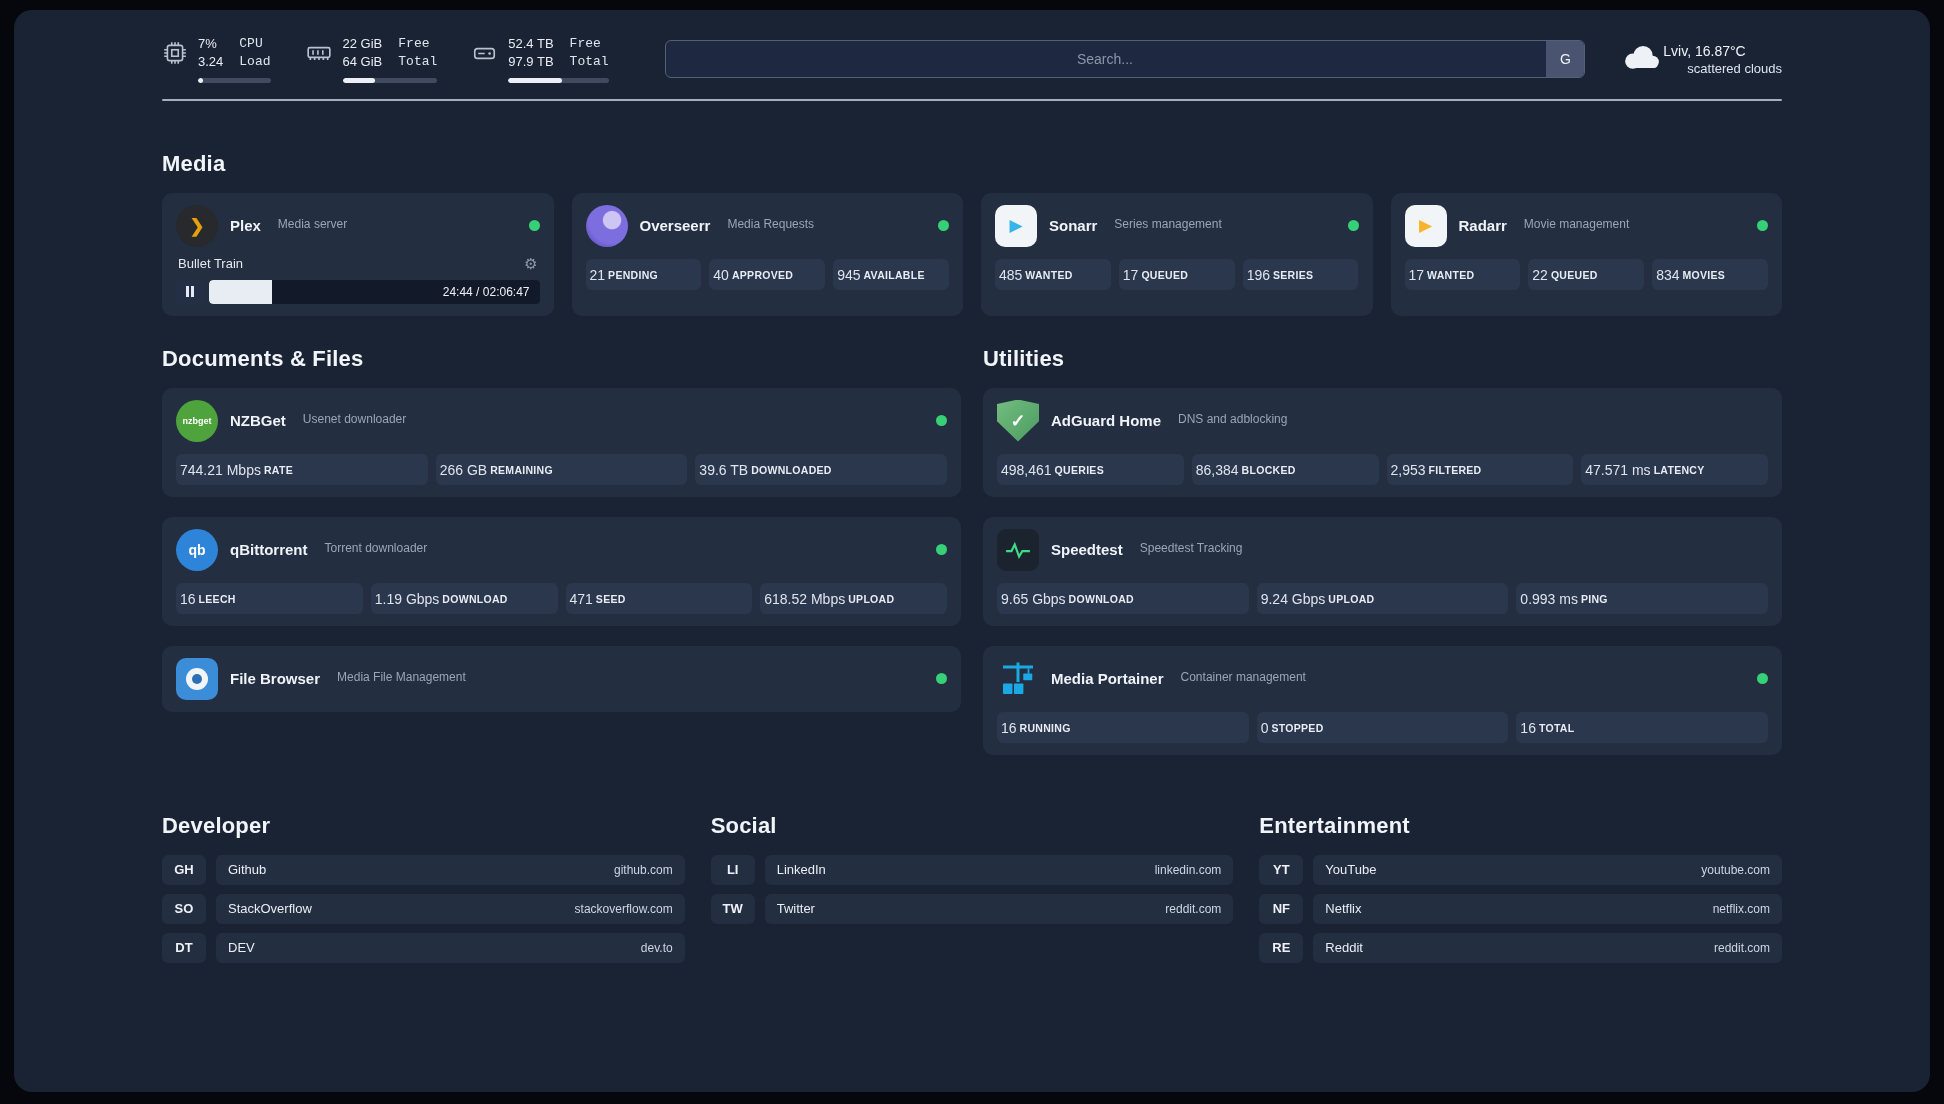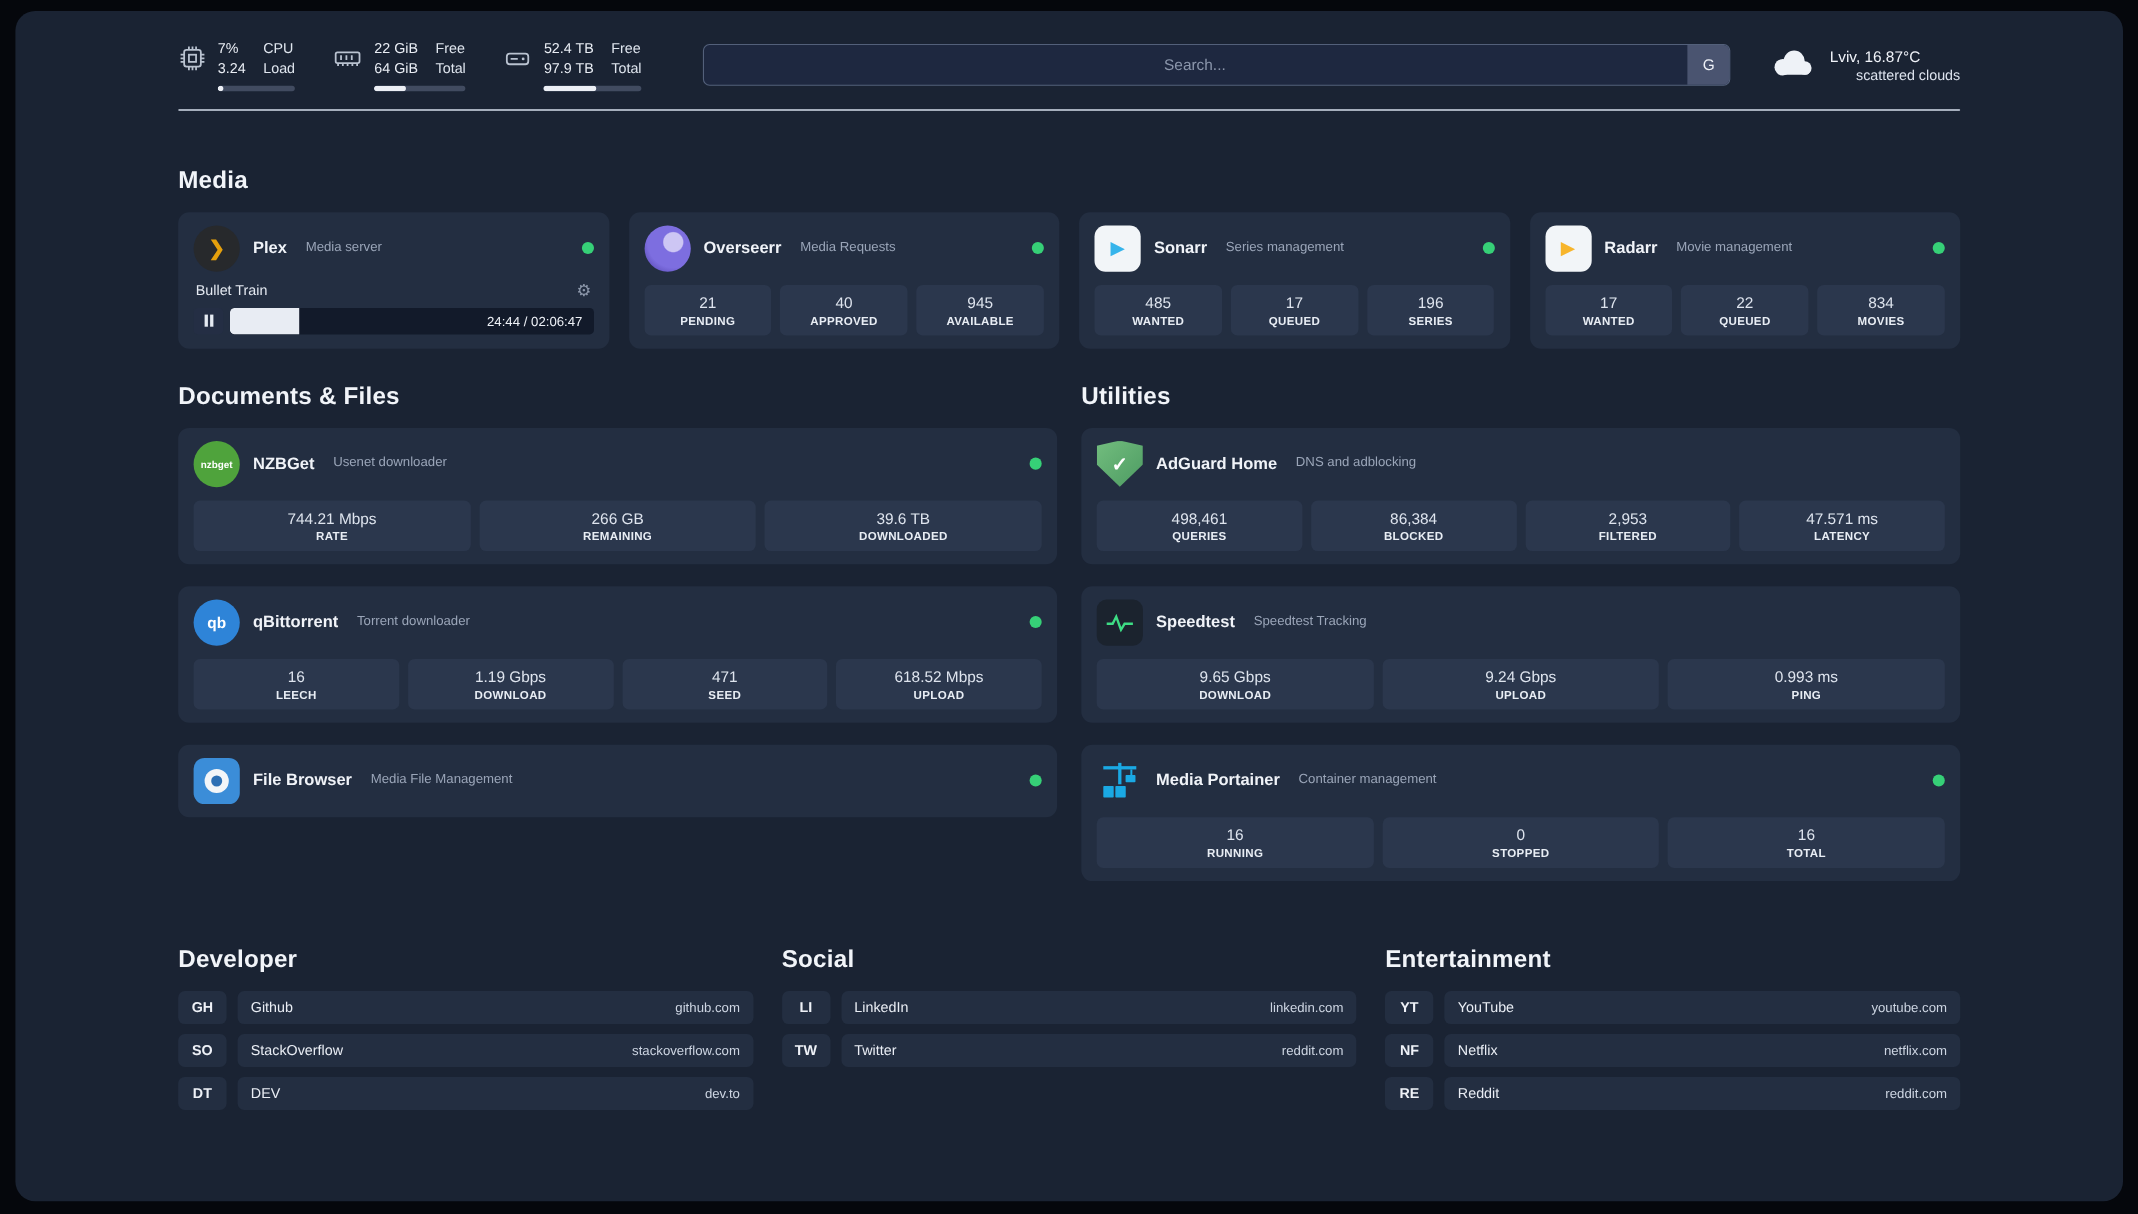--- a/index.html
+++ b/index.html
@@ -9,33 +9,33 @@
            border-radius:18px; padding:26px 148px 0; overflow:hidden; }
 
   
   .topbar { display:flex; align-items:center; }
   .sys-group { display:flex; gap:10px; margin-right:34px; align-items:flex-start; }
   .sys-icon { color:#b9c2d0; display:flex; align-items:center; padding-top:4px; }
   .sys-body { display:flex; flex-direction:column; }
   .sys-text { display:flex; gap:16px; font-size:13px; line-height:1.25; }
   .sys-col { display:flex; flex-direction:column; gap:2px; }
   .sys-col.values { color:#e9edf4; }
-  .sys-col.labels { color:#dfe5ee; }
+  .sys-col.labels { color:#dfe5ee;font-family:Liberation Mono, monospace; }
   .sys-bar { margin-top:7px; height:5px; border-radius:3px; background:#414b60; overflow:hidden; }
   .sys-bar-fill { height:100%; background:#eceff5; border-radius:3px; width:0; }
 
   .search-wrap { flex:1; margin:0 34px 0 22px; position:relative; height:38px; }
   .search-input { width:100%; height:100%; background:#1e2840; border:1px solid #53607a; border-radius:6px;
                   color:#e9edf4; font-size:14px; padding:0 54px 0 14px; font-family:inherit; outline:none;text-align:center; }
   .search-input::placeholder { color:#8b96ab; }
   .search-engine-btn { position:absolute; right:1px; top:1px; bottom:1px; width:38px; background:#4a5470;
                        border:none; border-radius:0 5px 5px 0; color:#eef1f7; font-size:14px; cursor:pointer;
                        font-family:inherit; }
 
-  .weather { display:flex; align-items:center; gap:12px; }
+  .weather { display:flex; align-items:center; gap:0; }
   .weather-text { display:flex; flex-direction:column; gap:2px; }
   .weather-loc { font-size:14px; color:#f0f3f9; }
   .weather-cond { font-size:13px; color:#dde3ee;margin-left:24px; }
 
   .divider { margin-top:16px; height:2px; background:#c8d1df; opacity:.8; border-radius:1px; }
 
   
   .section-title { font-size:22px; font-weight:700; color:#f1f4f9; margin-bottom:16px; letter-spacing:.2px; }
   .section-media { margin-top:50px; }
   .media-grid { display:grid; grid-template-columns:repeat(4,1fr); gap:18px; }
@@ -43,21 +43,21 @@
   .card { background:#232e41; border-radius:10px; padding:12px 14px; cursor:pointer; }
   .card-header { display:flex; align-items:center; gap:12px; }
   .app-icon { width:42px; height:42px; flex:0 0 42px; display:flex; align-items:center; justify-content:center; }
   .app-titles { display:flex; flex-direction:row; gap:17px; }
   .app-name { color:#f0f3f8; font-size:15px; font-weight:700; }
   .app-sub { color:#9aa5b8; font-size:12px; }
   .status-dot { width:11px; height:11px; border-radius:50%; background:#36d077; margin-left:auto; flex:0 0 11px; }
 
   .stats { display:flex; gap:8px; margin-top:12px; }
   .stat { flex:1; background:#2b374d; border-radius:6px; padding:8px 4px 7px; display:flex;
-          flex-direction:column; align-items:center; gap:3px; }
+          align-items:center; gap:3px; }
   .stat-value { color:#dee4ee; font-size:14px; }
   .stat-label { color:#e8edf4; font-size:10.5px; font-weight:700; letter-spacing:.3px; }
 
   
   .player { margin-top:8px; }
   .player-top { display:flex; justify-content:space-between; align-items:center; font-size:13px;
                 color:#e4e9f1; padding:0 2px; }
   .gear { color:#8e99ac; font-size:15px; cursor:pointer; }
   .player-bar-row { display:flex; align-items:center; gap:6px; margin-top:7px; }
   .pause-btn { width:27px; height:24px; background:#242e44; border:none; border-radius:4px; display:flex;

